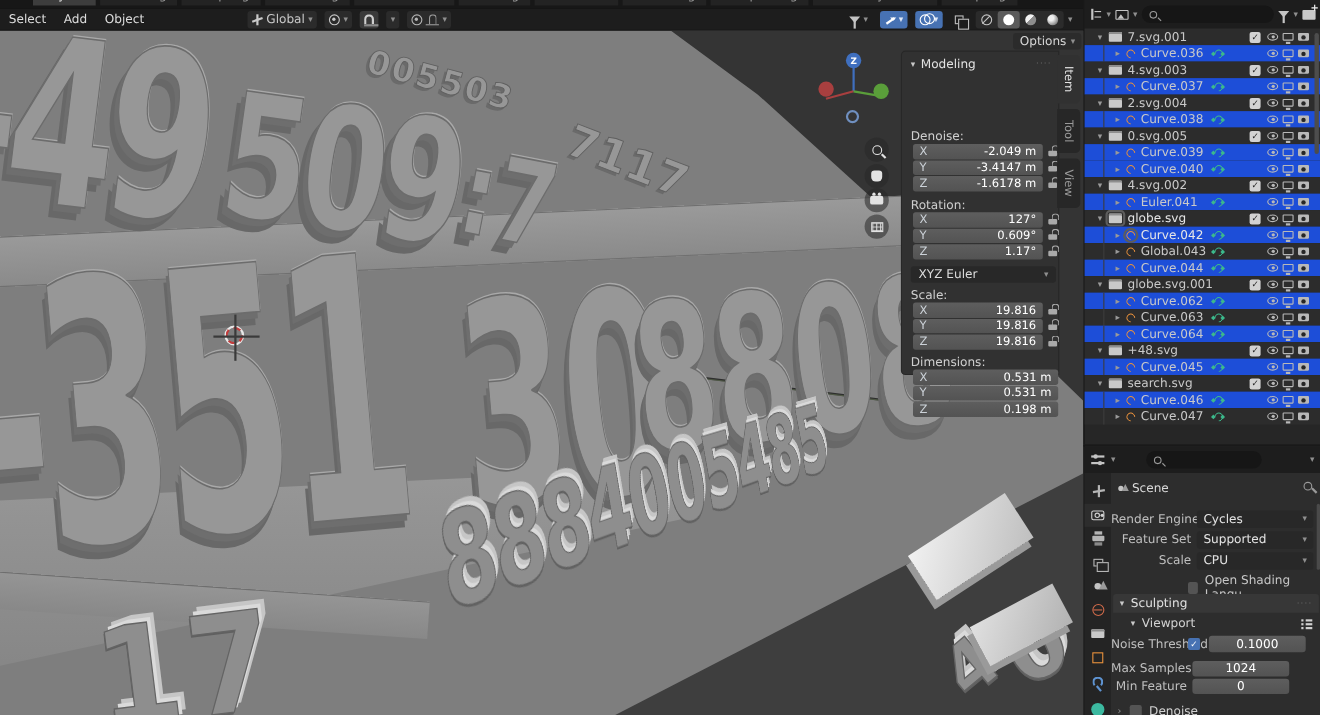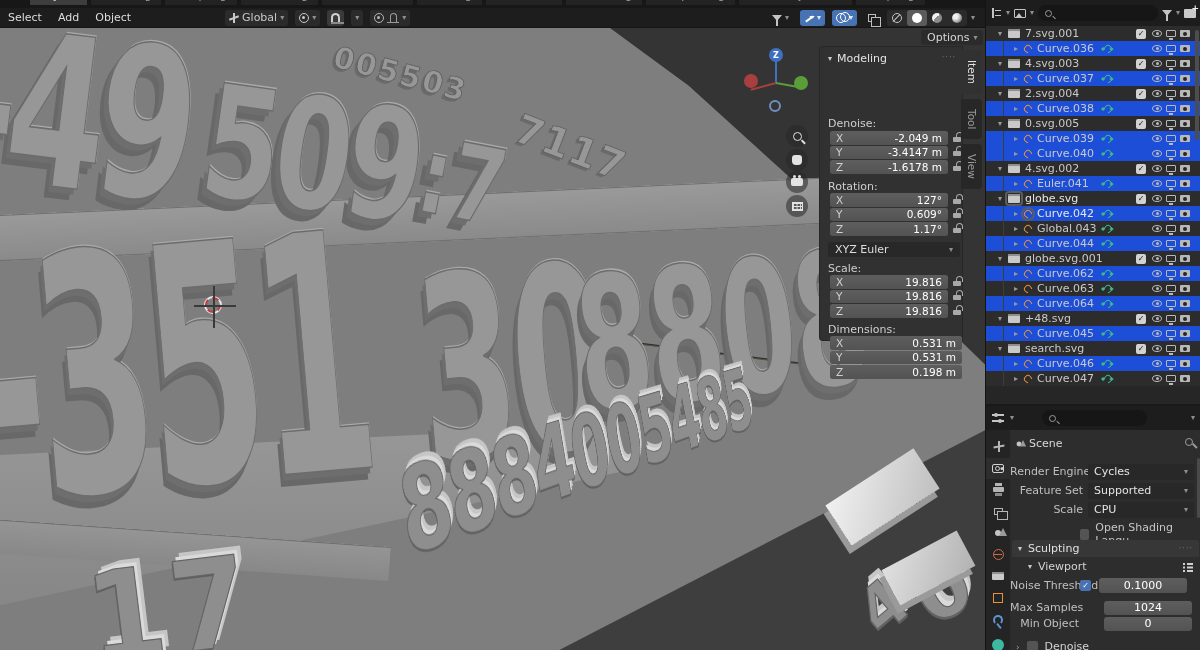--- a/index.html
+++ b/index.html
@@ -213,21 +213,21 @@
   .sub-hd{position:absolute;left:2px;top:130px;width:187px;display:flex;align-items:center;gap:6px;padding:0 6px 0 16px;color:#d2d2d2}
   .i-preset{width:10px;height:9px;margin-left:auto;position:relative}
   .i-preset::before{content:"";position:absolute;left:0;top:1px;width:2px;height:2px;background:#cfcfcf;box-shadow:0 3.5px 0 #cfcfcf,0 7px 0 #cfcfcf}
   .i-preset::after{content:"";position:absolute;left:4px;top:1px;width:6px;height:2px;background:#cfcfcf;box-shadow:0 3.5px 0 #cfcfcf,0 7px 0 #cfcfcf}
   .noise-row{position:absolute;left:0;top:148px;width:191px;display:flex;align-items:center}
   .noise-row .set-label{width:70px}
   .pfield{width:88px;height:15px;background:linear-gradient(#5e5e5e,#535353);border-radius:3px;color:#fff;text-align:center;line-height:15px;margin-left:8px}
   .samp-rows{position:absolute;left:0;top:170px;width:191px}
   .samp-row{height:15px;display:flex;align-items:center;margin-bottom:1px}
   .samp-row .set-label{width:74px}
-  .samp-row .pfield{margin-left:20px;height:14px;line-height:14px}
+  .samp-row .pfield{margin-left:0;height:14px;line-height:14px}
   .den-row{position:absolute;left:6px;top:210px;display:flex;align-items:center;gap:7px;color:#d2d2d2}
   .den-row .tri2{color:#9a9a9a;font-size:9px}
   .pr-scroll{position:absolute;right:1px;top:28px;width:3px;height:60px;background:#4a4a4a;border-radius:2px}
 </style>
 </head>
 <body>
 
 <div id="app">
 
   <div class="topbar">
@@ -836,21 +836,21 @@
         <span class="pcb on"></span>
         <span class="pfield">0.1000</span>
       </div>
       <div class="samp-rows">
 
       <div class="samp-row even">
             <span class="set-label">Max Samples</span>
             <span class="pfield">1024</span>
           </div>
           <div class="samp-row alt">
-            <span class="set-label">Min Object</span>
+            <span class="set-label">Min Feature</span>
             <span class="pfield">0</span>
           </div>
         </div>
       <div class="den-row">
         <span class="tri2">›</span>
         <span class="pcb"></span>
         <span>Denoise</span>
       </div>
       <div class="pr-scroll"></div>
     </div>

